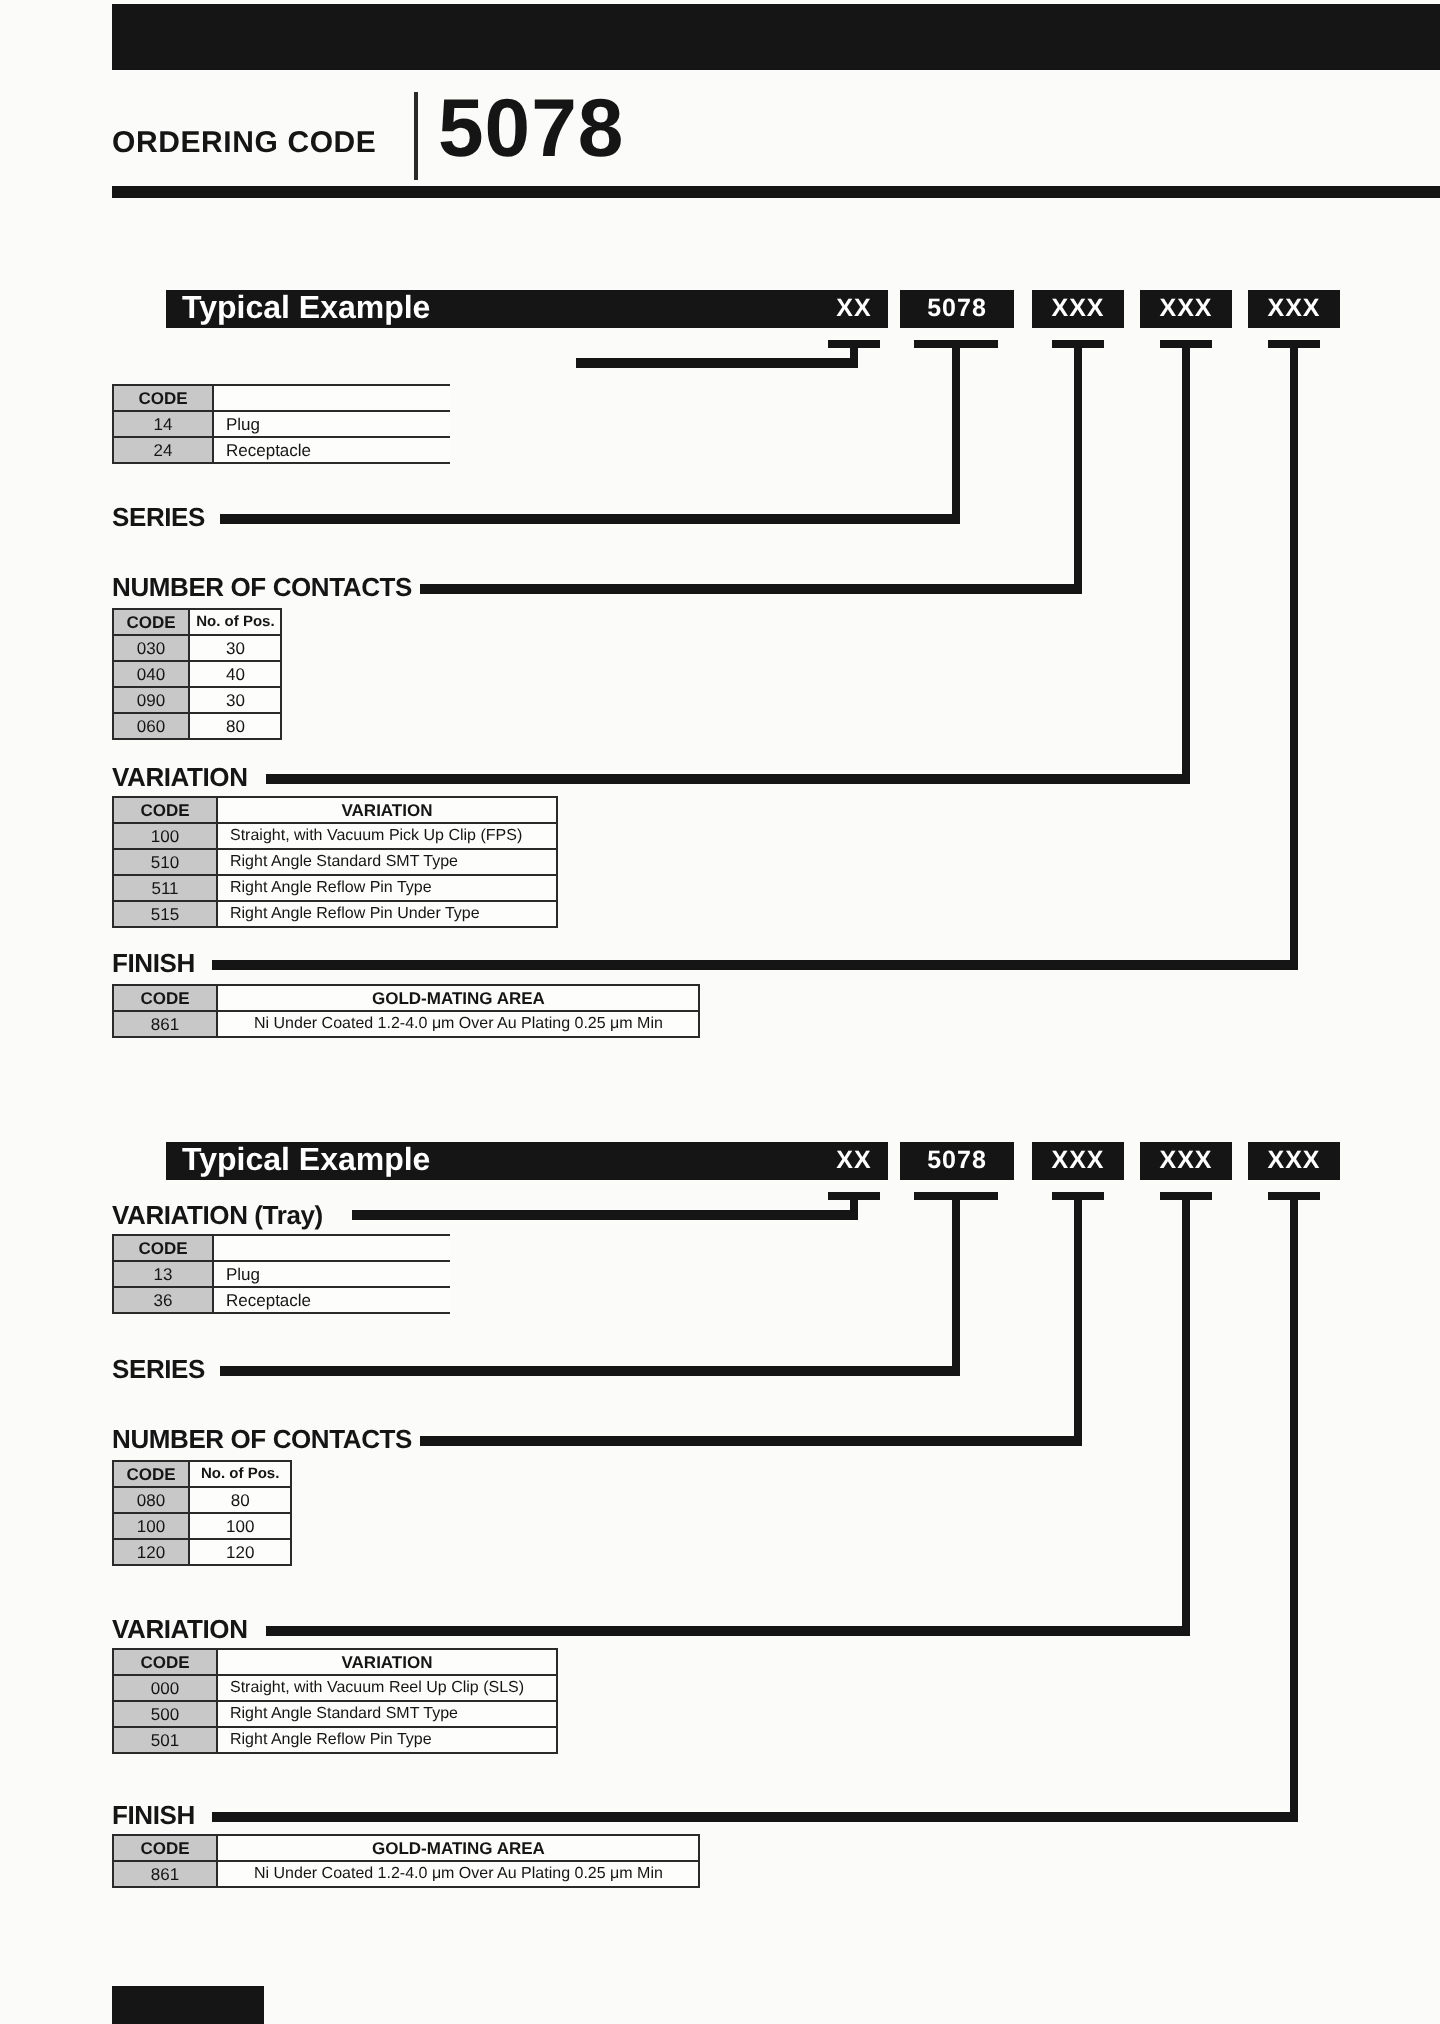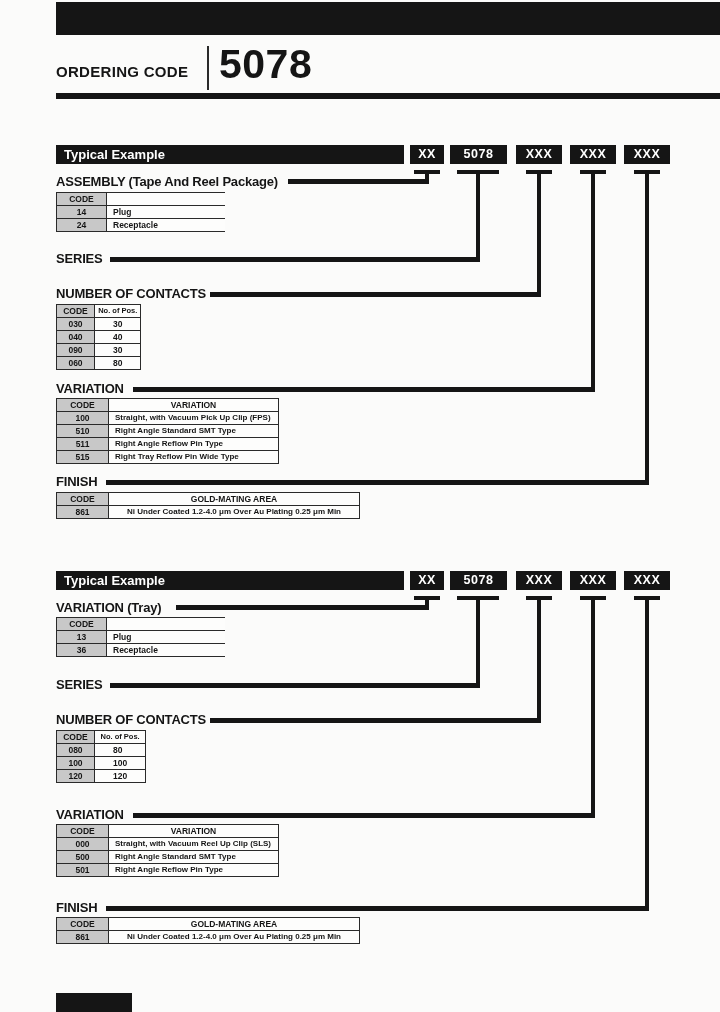--- a/index.html
+++ b/index.html
@@ -3,36 +3,36 @@
 <meta charset="utf-8">
 <style>
   html,body{margin:0;padding:0;background:#fbfbfa;}
   .page{position:relative;width:720px;height:1012px;background:#fbfbfa;
         font-family:"Liberation Sans",sans-serif;color:#151515;overflow:hidden;}
   .abs{position:absolute;}
   .ink{background:#151515;}
   .codebox{position:absolute;height:19px;background:#151515;color:#ffffff;
            font-weight:bold;font-size:12.5px;text-align:center;line-height:19px;letter-spacing:0.5px;}
   .examplebar{position:absolute;height:19px;background:#151515;color:#ffffff;
-              font-weight:bold;font-size:13px;line-height:19px;padding-left:8px;box-sizing:border-box;}
+              font-weight:bold;font-size:16px;line-height:19px;padding-left:8px;box-sizing:border-box;margin-left:27px;}
   .sec-title{position:absolute;font-weight:bold;font-size:13px;letter-spacing:-0.2px;white-space:nowrap;}
   .h-line{position:absolute;height:5px;background:#151515;}
   .v-line{position:absolute;width:4px;background:#151515;}
   .cap{position:absolute;height:4px;background:#151515;}
   table{border-collapse:collapse;background:#fdfdfc;}
   td,th{border:1px solid #2a2a2a;height:12px;line-height:12px;padding:0 3px;
         font-family:"Liberation Sans",sans-serif;white-space:nowrap;overflow:hidden;}
   th{font-weight:bold;font-size:8.5px;text-align:center;}
-  td{font-size:8.5px;font-weight:bold;}
+  td{font-size:8.5px;}
   .code-col{background:#c8c8c8;text-align:center;}
   .val{ text-align:left;padding-left:6px;}
   .open{border-right:none;background:transparent;}
   .small-h{font-size:7.5px;padding:0 1px;margin-left:41px;}
   .fine{font-size:8px;}
-  .center{text-align:left;padding:0 18px;}
+  .center{text-align:center;padding:0 18px;}
   .brand{font-size:15px;font-weight:bold;letter-spacing:0.3px;}
   .partnum{font-size:41px;font-weight:bold;letter-spacing:0.5px;line-height:1;}
 </style>
 </head>
 <body>
 
 <div class="page">
 
   <div class="abs ink" style="left:56px;top:2px;width:664px;height:33px"></div>
   <div class="abs brand" style="left:56px;top:63px">ORDERING CODE</div>
@@ -57,21 +57,20 @@
   <div class="h-line" style="left:288px;top:179px;width:141px"></div>
   <div class="v-line" style="left:476px;top:174px;height:88px"></div>
   <div class="h-line" style="left:110px;top:257px;width:370px"></div>
   <div class="v-line" style="left:537px;top:174px;height:123px"></div>
   <div class="h-line" style="left:210px;top:292px;width:331px"></div>
   <div class="v-line" style="left:591px;top:174px;height:218px"></div>
   <div class="h-line" style="left:133px;top:387px;width:462px"></div>
   <div class="v-line" style="left:645px;top:174px;height:311px"></div>
   <div class="h-line" style="left:106px;top:480px;width:543px"></div>
 
-  <div class="sec-title" style="left:56px;top:174px">ASSEMBLY (Tape And Reel Package)</div>
   <table class="abs" style="left:56px;top:192px">
     <colgroup>
         <col style="width:50px">
         <col style="width:118px">
       </colgroup>
     <tbody>
         <tr>
           <th class="code-col">CODE</th>
           <th class="open"></th>
         </tr>
@@ -136,21 +135,21 @@
     <tr>
           <td class="code-col">510</td>
           <td class="val fine">Right Angle Standard SMT Type</td>
         </tr>
     <tr>
           <td class="code-col">511</td>
           <td class="val fine">Right Angle Reflow Pin Type</td>
         </tr>
     <tr>
           <td class="code-col">515</td>
-          <td class="val fine">Right Tray Reflow Pin Wide Type</td>
+          <td class="val fine">Right Angle Reflow Pin Under Type</td>
         </tr>
   </tbody>
     </table>
 
   <div class="sec-title" style="left:56px;top:474px">FINISH</div>
   <table class="abs" style="left:56px;top:492px">
     <colgroup>
         <col style="width:52px">
         <col style="width:210px">
       </colgroup>

